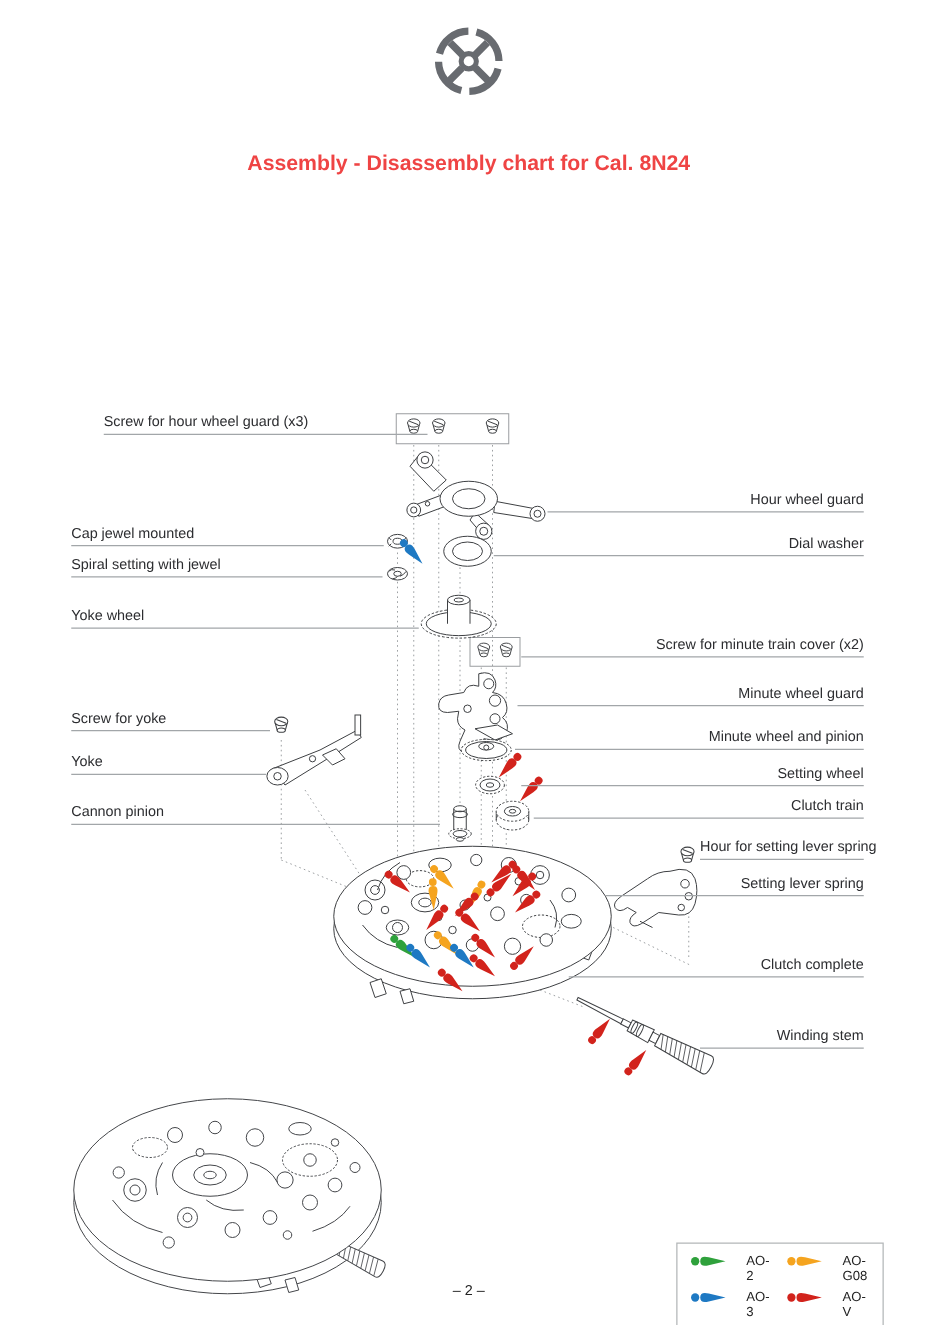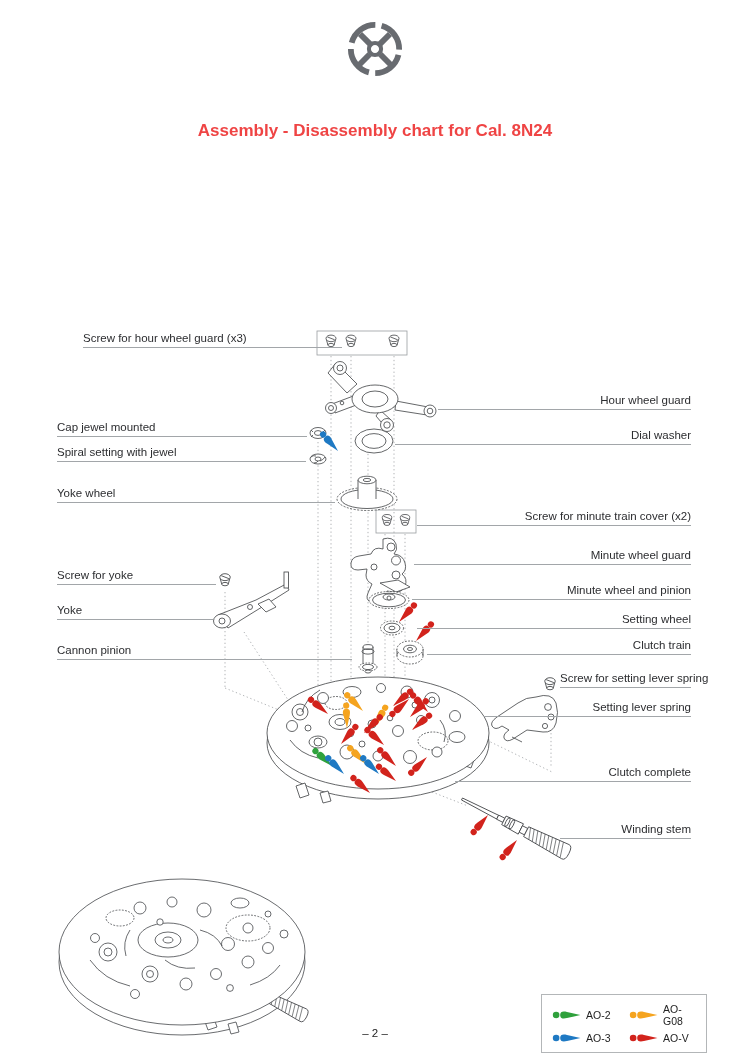--- a/index.html
+++ b/index.html
@@ -13,21 +13,21 @@
          font-size:17px;font-weight:bold;color:#ef4444;}
   #diagram{position:absolute;left:0;top:0;}
   .callout{position:absolute;height:16px;line-height:15px;white-space:nowrap;
            border-bottom:1px solid #a2a6a9;font-size:11.5px;color:#2c2d30;}
   .callout.left{text-align:left;}
   .callout.right{text-align:right;}
   #legend{position:absolute;left:541px;top:994px;width:166px;box-sizing:border-box;
           border:1px solid #b3b6b8;background:#fff;display:grid;
           grid-template-columns:1fr 1fr;gap:5px 10px;padding:8px 10px;
           font-size:10.5px;color:#232323;}
-  .legend-item{display:flex;align-items:center;gap:4px;}
+  .legend-item{display:flex;gap:15px;}
   .legend-item svg{flex:0 0 auto;}
   #pagenum{position:absolute;top:1027px;left:0;width:750px;text-align:center;
            font-size:11.5px;color:#232323;}
 </style>
 </head>
 <body>
 
 <div id="brand">
   <svg class="logo" width="58" height="58" viewBox="-30 -30 60 60">
     <g fill="none" stroke="#686b70">
@@ -297,21 +297,21 @@
     <div class="callout left" style="left: 57px; width: 159px; top: 568px;"><span>Screw for yoke</span></div>
     <div class="callout left" style="left: 57px; width: 156px; top: 603px;"><span>Yoke</span></div>
     <div class="callout left" style="left: 57px; width: 295px; top: 643px;"><span>Cannon pinion</span></div>
     <div class="callout right" style="left: 438px; width: 253px; top: 393px;"><span>Hour wheel guard</span></div>
     <div class="callout right" style="left: 395px; width: 296px; top: 428px;"><span>Dial washer</span></div>
     <div class="callout right" style="left: 417px; width: 274px; top: 509px;"><span>Screw for minute train cover (x2)</span></div>
     <div class="callout right" style="left: 414px; width: 277px; top: 548px; text-align: right;"><span>Minute wheel guard</span></div>
     <div class="callout right" style="left: 412px; width: 279px; top: 583px;"><span>Minute wheel and pinion</span></div>
     <div class="callout right" style="left: 417px; width: 274px; top: 612px;"><span>Setting wheel</span></div>
     <div class="callout right" style="left: 427px; width: 264px; top: 638px;"><span>Clutch train</span></div>
-    <div class="callout right" style="left: 560px; width: 131px; top: 671px;"><span>Screw for setting lever spring</span></div>
+    <div class="callout right" style="left: 560px; width: 131px; top: 671px;"><span>Hour for setting lever spring</span></div>
     <div class="callout right" style="left: 484px; width: 207px; top: 700px;"><span>Setting lever spring</span></div>
     <div class="callout right" style="left: 455px; width: 236px; top: 765px;"><span>Clutch complete</span></div>
     <div class="callout right" style="left: 560px; width: 131px; top: 822px;"><span>Winding stem</span></div>
   </div>
 
 <div id="legend">
   <div class="legend-item">
     <svg width="30" height="12" viewBox="-27.5 -5.5 29 11" style="color: rgb(47, 161, 60);">
         <g fill="currentColor">
           <circle cx="-23.5" cy="0" r="3.2"></circle>

